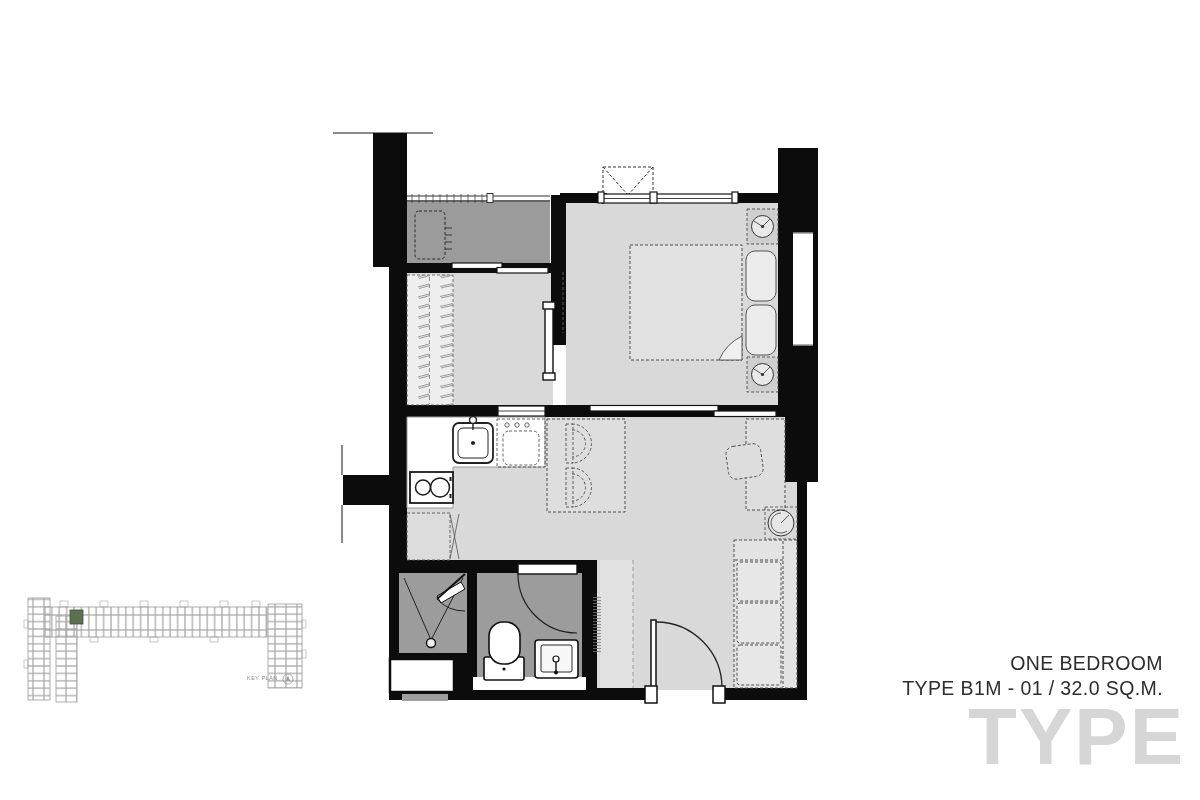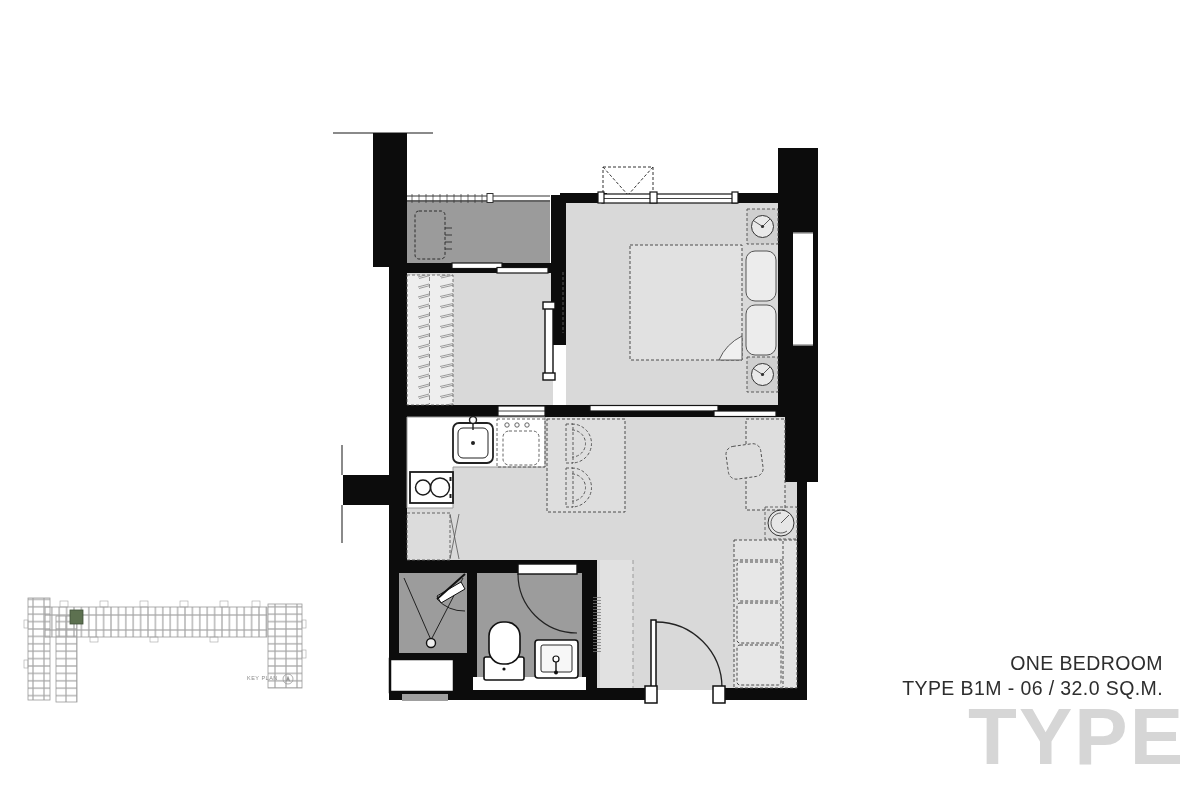--- a/index.html
+++ b/index.html
@@ -290,18 +290,18 @@
     <rect x="70" y="610" width="13" height="14" fill="#5d7150" stroke="#3f5138" stroke-width=".8"></rect>
     <g>
       <circle cx="288" cy="679" r="5" fill="none" stroke="#999" stroke-width=".8"></circle>
       <path d="M 288,675.5 L 285.5,682 L 288,680.2 L 290.5,682 Z" fill="#999"></path>
     </g>
   </g>
 </svg>
 
   <div class="title-block">
     <div>ONE BEDROOM</div>
-    <div>TYPE B1M - 06 / 32.0 SQ.M.</div>
+    <div>TYPE B1M - 01 / 32.0 SQ.M.</div>
   </div>
   <div class="watermark">TYPE</div>
   <div class="keyplan-label">KEY PLAN</div>
 
 </div>
 
 </body></html>

